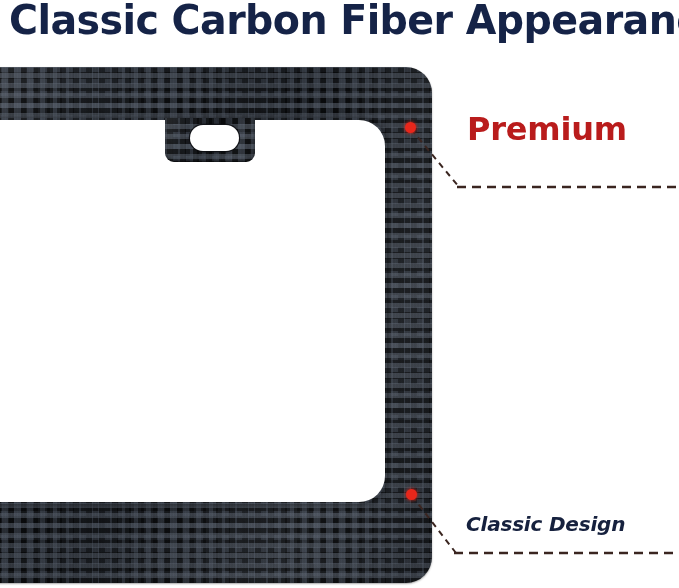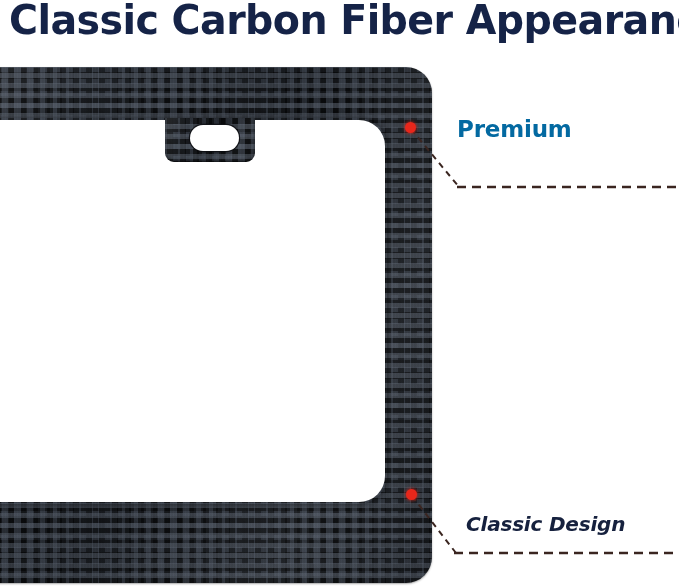--- a/index.html
+++ b/index.html
@@ -174,25 +174,25 @@
   #leaders { position: absolute; left: 0; top: 0; width: 679px; height: 588px; pointer-events: none; }
 
   
   .callout {
     position: absolute;
     font-family: "DejaVu Sans", sans-serif;
     font-weight: bold;
     white-space: nowrap;
   }
   #callout-top {
-    left: 457px;
+    left: 467px;
     top: 113px;
-    font-size: 23px;
+    font-size: 32px;
     line-height: 33px;
-    color: #0369a1;
+    color: #b91c1c;
     letter-spacing: -0.2px;
   }
   #callout-bottom {
     left: 466px;
     top: 508px;
     font-size: 20px;
     line-height: 33px;
     color: #16213e;
     letter-spacing: -0.2px;
     font-style: italic;

